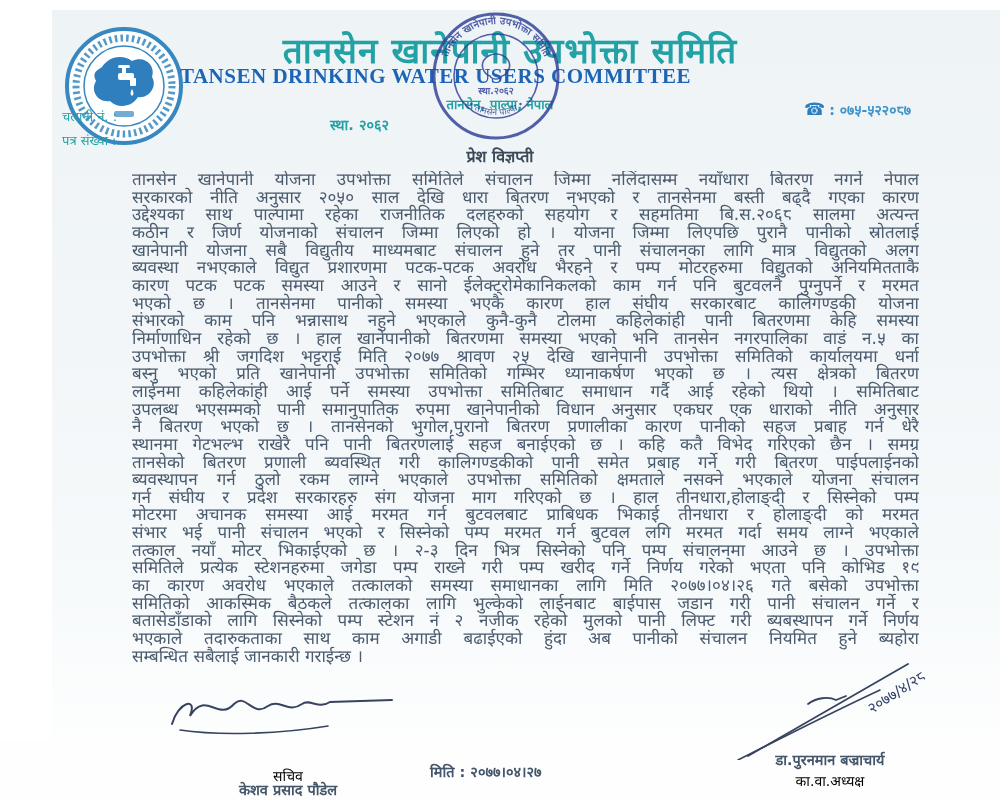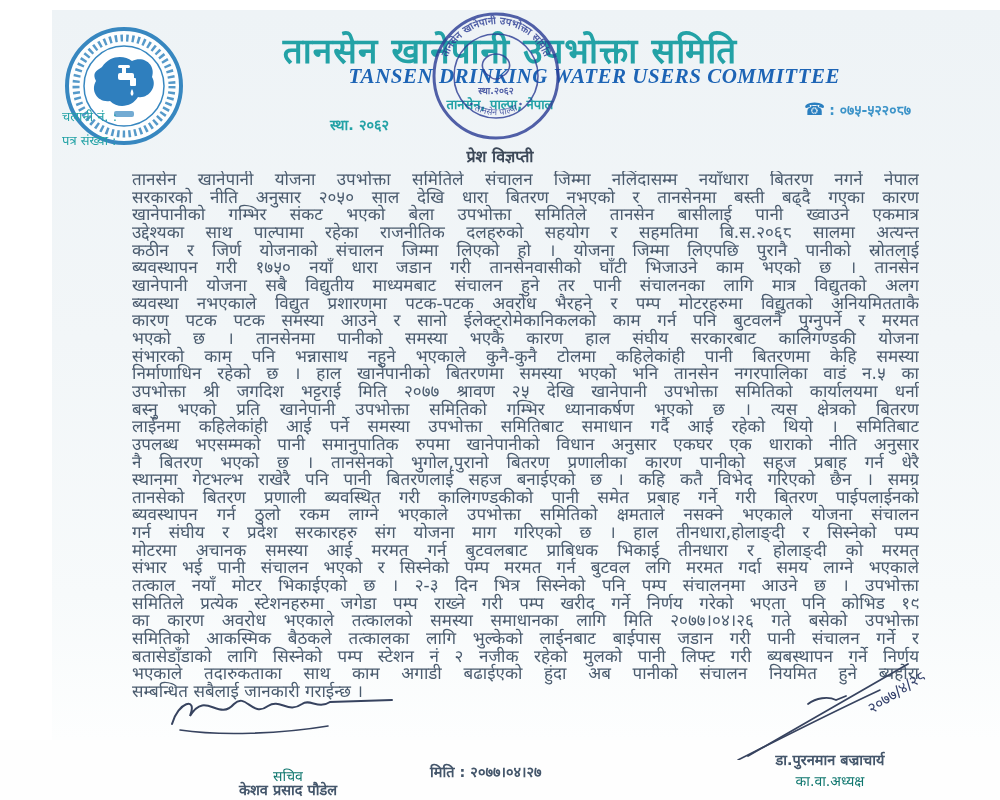--- a/index.html
+++ b/index.html
@@ -6,22 +6,22 @@
   body{width:1000px;height:800px;font-family:"DejaVu Sans","Liberation Sans",sans-serif;}
   .page{position:relative;width:1000px;height:800px;background:#ffffff;overflow:hidden;}
   .scan-bg{position:absolute;left:52px;top:10px;width:948px;height:730px;
     background:linear-gradient(180deg,#eef3f6 0%,#f2f6f8 45%,#f7fafb 80%,#fdfefe 100%);}
   .scan-bg2{position:absolute;left:0;top:740px;width:1000px;height:60px;background:#fefefe;}
 
   
   .logo{position:absolute;left:62px;top:25px;}
   .org-np{position:absolute;left:200px;top:26px;width:620px;text-align:center;
     font-size:35px;font-weight:bold;color:#23a2a6;letter-spacing:1px;}
-  .org-en{position:absolute;left:180px;top:64px;width:660px;text-align:right;
-    font-family:"Liberation Serif","DejaVu Serif",serif;font-size:21px;font-weight:bold;color:#1d64b5;letter-spacing:.5px;font-style:italic;}
+  .org-en{position:absolute;left:180px;top:64px;width:660px;text-align:left;
+    font-family:"Liberation Serif","DejaVu Serif",serif;font-size:21px;font-weight:bold;color:#1d64b5;letter-spacing:.5px;}
   .addr{position:absolute;left:330px;top:95px;width:340px;text-align:center;
     font-size:13px;font-weight:bold;color:#23a2a6;}
   .estd{position:absolute;left:330px;top:114px;width:340px;text-align:left;
     font-size:14.5px;font-weight:bold;color:#23a2a6;}
   .phone{position:absolute;left:804px;top:99px;font-size:14px;color:#3d94c9;font-weight:bold;}
   .phone .ph-icon{font-size:17px;color:#2a7fc0;margin-right:4px;}
   .refline{position:absolute;font-size:13px;color:#23a2a6;font-weight:normal;}
   .ref1{left:62px;top:107px;} .ref2{left:62px;top:131px;}
   .stamp{position:absolute;left:420px;top:4px;opacity:.82;}
 
@@ -30,21 +30,21 @@
     font-size:16px;font-weight:bold;color:#3c4858;}
   .body-text{position:absolute;left:132px;top:171px;width:787px;height:532px;overflow:hidden;
     font-size:17px;line-height:17.65px;color:#4a5b6e;}
   .bline{text-align:justify;text-align-last:justify;white-space:nowrap;}
   .bline.last{text-align-last:left;white-space:normal;}
 
   
   .sig-left{position:absolute;left:160px;top:684px;}
   .sig-right{position:absolute;left:730px;top:648px;}
   .fname{position:absolute;font-size:14.5px;color:#44566b;text-align:center;font-weight:bold;}
-  .ftitle{position:absolute;font-size:14px;color:#0f766e;text-align:center;}
+  .ftitle{position:absolute;font-size:14px;color:#000000;text-align:center;}
   .name-l{left:198px;top:779px;width:180px;}
   .title-l{left:198px;top:766px;width:180px;}
   .date-c{position:absolute;left:430px;top:753px;width:240px;font-size:14.5px;color:#44566b;font-weight:bold;margin-top:8px;}
   .name-r{left:735px;top:749px;width:190px;}
   .title-r{left:735px;top:771px;width:190px;}
 </style>
 </head>
 <body>
 
 <div class="page">
@@ -92,24 +92,22 @@
     </text>
     <path d="M64,56 c6,-8 18,-8 24,0 c4,6 0,14 -6,16 c-2,4 -10,4 -12,0 c-6,-2 -10,-10 -6,-16 Z" fill="none" stroke="#2e3f96" stroke-width="1.6"></path>
     <text x="76" y="90" text-anchor="middle" font-size="9.5" font-weight="bold" fill="#2e3f96">स्था.२०६२</text>
   </svg>
 
   <div class="doc-title">प्रेश विज्ञप्ती</div>
 
   <div class="body-text">
     <div class="bline">तानसेन खानेपानी योजना उपभोक्ता समितिले संचालन जिम्मा नलिंदासम्म नयाँधारा बितरण नगर्ने नेपाल</div>
     <div class="bline">सरकारको नीति अनुसार २०५० साल देखि धारा बितरण नभएको र तानसेनमा बस्ती बढ्दै गएका कारण</div>
-    <div class="bline">खानेपानीको गम्भिर संकट भएको बेला उपभोक्ता समितिले तानसेन बासीलाई पानी ख्वाउने एकमात्र</div>
     <div class="bline">उद्देश्यका साथ पाल्पामा रहेका राजनीतिक दलहरुको सहयोग र सहमतिमा बि.स.२०६८ सालमा अत्यन्त</div>
     <div class="bline">कठीन र जिर्ण योजनाको संचालन जिम्मा लिएको हो । योजना जिम्मा लिएपछि पुरानै पानीको स्रोतलाई</div>
-    <div class="bline">ब्यवस्थापन गरी १७५० नयाँ धारा जडान गरी तानसेनवासीको घाँटी भिजाउने काम भएको छ । तानसेन</div>
     <div class="bline">खानेपानी योजना सबै विद्युतीय माध्यमबाट संचालन हुने तर पानी संचालनका लागि मात्र विद्युतको अलग</div>
     <div class="bline">ब्यवस्था नभएकाले विद्युत प्रशारणमा पटक-पटक अवरोध भैरहने र पम्प मोटरहरुमा विद्युतको अनियमितताकै</div>
     <div class="bline">कारण पटक पटक समस्या आउने र सानो ईलेक्ट्रोमेकानिकलको काम गर्न पनि बुटवलनै पुग्नुपर्ने र मरमत</div>
     <div class="bline">भएको छ । तानसेनमा पानीको समस्या भएकै कारण हाल संघीय सरकारबाट कालिगण्डकी योजना</div>
     <div class="bline">संभारको काम पनि भन्नासाथ नहुने भएकाले कुनै-कुनै टोलमा कहिलेकांही पानी बितरणमा केहि समस्या</div>
     <div class="bline">निर्माणाधिन रहेको छ । हाल खानेपानीको बितरणमा समस्या भएको भनि तानसेन नगरपालिका वाडं न.५ का</div>
     <div class="bline">उपभोक्ता श्री जगदिश भट्टराई मिति २०७७ श्रावण २५ देखि खानेपानी उपभोक्ता समितिको कार्यालयमा धर्ना</div>
     <div class="bline">बस्नु भएको प्रति खानेपानी उपभोक्ता समितिको गम्भिर ध्यानाकर्षण भएको छ । त्यस क्षेत्रको बितरण</div>
     <div class="bline">लाईनमा कहिलेकांही आई पर्ने समस्या उपभोक्ता समितिबाट समाधान गर्दै आई रहेको थियो । समितिबाट</div>
     <div class="bline">उपलब्ध भएसम्मको पानी समानुपातिक रुपमा खानेपानीको विधान अनुसार एकघर एक धाराको नीति अनुसार</div>

